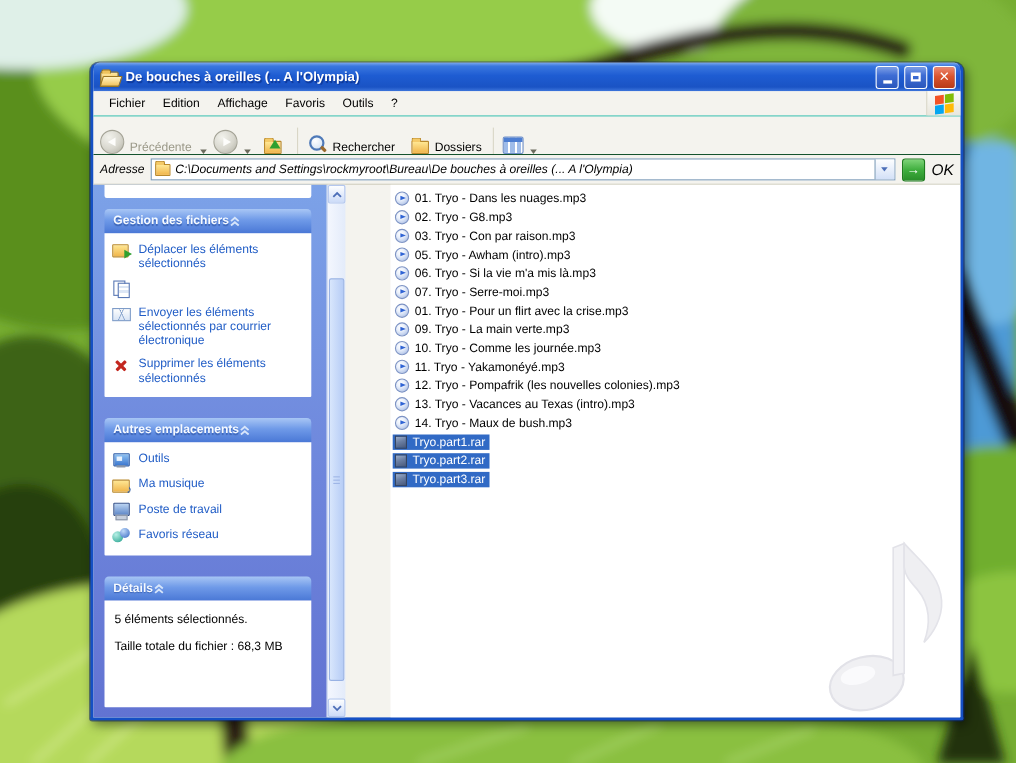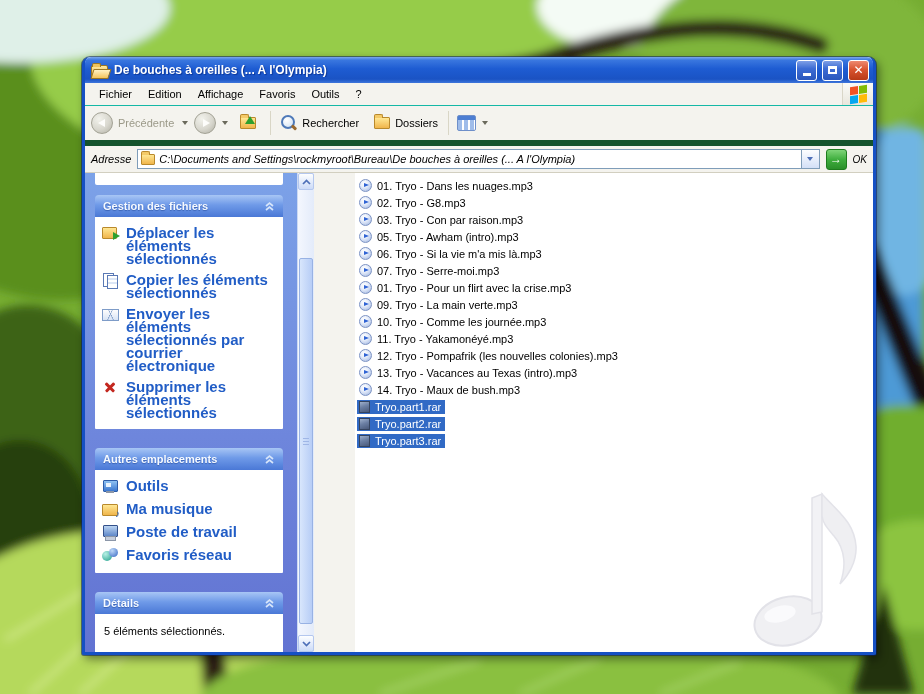--- a/index.html
+++ b/index.html
@@ -45,21 +45,21 @@
   .menubar{height:22px;flex:0 0 auto;display:flex;align-items:center;background:#F4F3EE;border-bottom:1px solid #14b8a6;padding-left:6px;}
   .menu-item{font-size:11px;color:#000;padding:3px 8px;cursor:default;}
   .menubar-spacer{flex:1 1 auto;}
   .winflag-box{width:30px;height:22px;display:flex;align-items:center;justify-content:center;border-left:1px solid #D9D6C8;background:linear-gradient(180deg,#FBFBF8,#E8E6DC);}
   .winflag{display:grid;grid-template-columns:8px 8px;grid-template-rows:8px 8px;gap:1px;transform:skewY(-8deg);}
   .winflag span:nth-child(1){background:#F35325;}
   .winflag span:nth-child(2){background:#81BC06;}
   .winflag span:nth-child(3){background:#05A6F0;}
   .winflag span:nth-child(4){background:#FFBA08;}
   
-  .toolbar{height:34px;flex:0 0 auto;display:flex;align-items:center;background:#F4F3EE;border-bottom:6px solid #14532d;padding:0 6px;gap:3px;}
+  .toolbar{height:34px;flex:0 0 auto;display:flex;align-items:flex-end;background:#F4F3EE;border-bottom:1px solid #14532d;padding:0 6px;gap:3px;}
   .nav-circle{width:22px;height:22px;border-radius:50%;position:relative;flex:0 0 auto;
     background:radial-gradient(circle at 35% 30%,#F2F2EC 0%,#D8D7CE 55%,#AFAEA2 100%);
     border:1px solid #A3A295;box-sizing:border-box;}
   .nav-circle .arrow-left{position:absolute;left:6px;top:6px;border-right:7px solid #FDFDFB;border-top:4px solid transparent;border-bottom:4px solid transparent;}
   .nav-circle .arrow-right{position:absolute;left:8px;top:6px;border-left:7px solid #FDFDFB;border-top:4px solid transparent;border-bottom:4px solid transparent;}
   .tb-label{font-size:11px;color:#000;margin:0 2px;}
   .tb-label.disabled{color:#9B9989;}
   .caret{width:0;height:0;border-left:3px solid transparent;border-right:3px solid transparent;border-top:4px solid #6B6A5C;margin:0 3px;}
   .tb-sep{width:1px;height:24px;background:#D9D6C6;margin:0 5px;flex:0 0 auto;}
   .folder-glyph{width:16px;height:12px;position:relative;background:linear-gradient(180deg,#FFE793,#F0B54B);border:1px solid #B9892C;border-radius:1px;box-sizing:border-box;flex:0 0 auto;}
@@ -75,37 +75,37 @@
   
   .addressbar{height:26px;flex:0 0 auto;display:flex;align-items:center;background:#F4F3EE;border-bottom:1px solid #D2CFC0;padding:0 6px;gap:6px;font-style:italic;}
   .addr-label{font-size:11px;color:#000;}
   .addr-input{flex:1 1 auto;height:20px;background:#fff;border:1px solid #7F9DB9;display:flex;align-items:center;padding-left:3px;box-sizing:border-box;}
   .addr-folder{width:14px;height:11px;margin-right:4px;}
   .addr-text{font-size:11px;color:#000;white-space:nowrap;overflow:hidden;flex:1 1 auto;}
   .addr-drop{width:17px;height:18px;flex:0 0 auto;display:flex;align-items:center;justify-content:center;border-left:1px solid #7F9DB9;background:linear-gradient(180deg,#FDFEFF,#D3E0F7);}
   .addr-drop .dcaret{border-left:3px solid transparent;border-right:3px solid transparent;border-top:4px solid #4D6FB8;}
   .go-btn{width:19px;height:19px;border-radius:3px;flex:0 0 auto;display:flex;align-items:center;justify-content:center;
     background:linear-gradient(180deg,#7ED478 0%,#3FAE3E 50%,#2A8F2A 100%);border:1px solid #1E7C1E;color:#fff;font-weight:bold;font-size:12px;line-height:1;}
-  .go-label{font-size:10px;color:#000;}
+  .go-label{font-size:14px;color:#000;}
   
   .content{flex:1 1 auto;display:flex;min-height:0;}
   
   .taskpane{width:212px;flex:0 0 auto;background:linear-gradient(180deg,#7CA2E8 0%,#6E86DC 55%,#6273D2 100%);
     padding:0 14px 0 10px;box-sizing:border-box;overflow:hidden;}
   .panel-partial{height:12px;background:#fff;border-radius:0 0 2px 2px;margin-bottom:10px;}
   .panel{margin-bottom:19px;}
-  .panel-header{height:22px;display:flex;align-items:center;justify-content:space-between;padding:0 8px;
+  .panel-header{height:22px;display:flex;align-items:center;padding:0 8px;
     border-radius:4px 4px 0 0;
     background:linear-gradient(180deg,#A8C6F5 0%,#6F9AE8 45%,#4A78D6 100%);}
   .panel-title{color:#F6FAFF;font-weight:bold;font-size:11px;text-shadow:0 1px 1px #3A62B4;}
   .chev{display:block;}
   .panel-body{background:#fff;padding:9px 7px 8px 7px;border-radius:0 0 1px 1px;}
   .task-item{display:flex;gap:7px;margin-bottom:8px;align-items:flex-start;cursor:pointer;}
   .task-item:last-child{margin-bottom:2px;}
-  .task-label{font-size:15px;line-height:13px;color:#215DC6;font-weight:bold;}
+  .task-label{font-size:11px;line-height:13px;color:#215DC6;}
   .detail-line{font-size:11px;color:#000;margin:2px 0 13px 2px;}
   
   .ti{width:17px;height:15px;position:relative;flex:0 0 auto;margin-top:0;}
   .ti-move .f{position:absolute;left:0;top:1px;width:13px;height:10px;background:linear-gradient(180deg,#FFE793,#F0B54B);border:1px solid #B9892C;border-radius:1px;}
   .ti-move::after{content:"";position:absolute;right:-1px;bottom:1px;border-left:7px solid #2FA02F;border-top:4px solid transparent;border-bottom:4px solid transparent;}
   .ti-copy .p1,.ti-copy .p2{position:absolute;width:9px;height:12px;background:#fff;border:1px solid #5A79B5;}
   .ti-copy .p1{left:1px;top:0;}
   .ti-copy .p2{left:5px;top:2px;background:linear-gradient(180deg,#FFFFFF 0 2px,#DCE6F5 2px 4px,#FFFFFF 4px 6px,#DCE6F5 6px 8px,#FFFFFF 8px);}
   .ti-mail .env{position:absolute;left:0;top:2px;width:15px;height:10px;background:linear-gradient(180deg,#FDFDFD,#D8E4F5);border:1px solid #7E9CC8;
     }
@@ -268,21 +268,20 @@
             <span class="ti ti-move">
                 <span class="f"></span>
               </span>
             <span class="task-label">Déplacer les éléments sélectionnés</span>
           </div>
           <div class="task-item">
             <span class="ti ti-copy">
                 <span class="p1"></span>
                 <span class="p2"></span>
               </span>
-            <span class="task-label">Copier les éléments sélectionnés</span>
           </div>
           <div class="task-item">
             <span class="ti ti-mail">
                 <span class="env"></span>
               </span>
             <span class="task-label">Envoyer les éléments sélectionnés par courrier électronique</span>
           </div>
           <div class="task-item">
             <span class="ti ti-del"></span>
             <span class="task-label">Supprimer les éléments sélectionnés</span>

